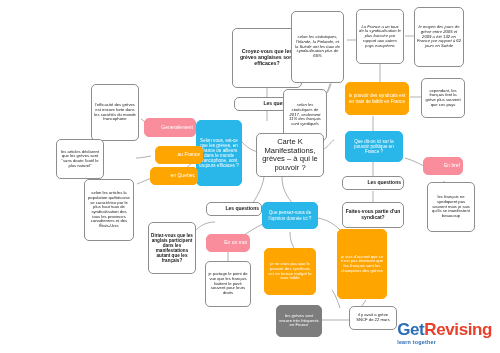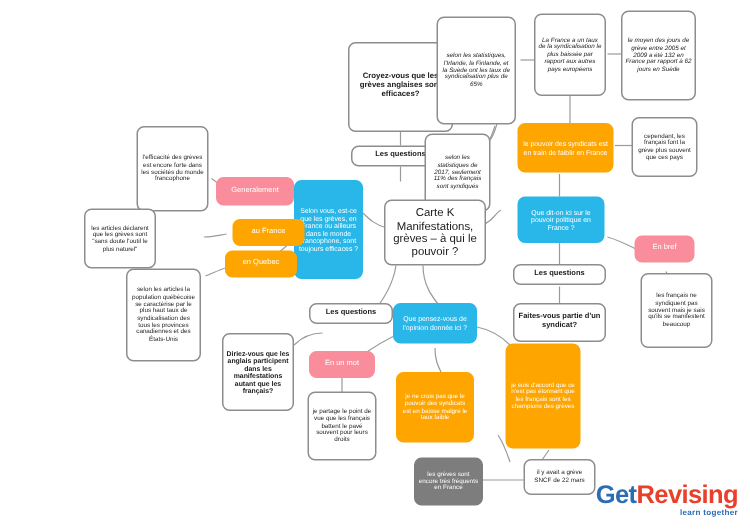--- a/index.html
+++ b/index.html
@@ -22,21 +22,21 @@
     left: 0;
     top: 0;
     width: 500px;
     height: 353px;
   }
   .node {
     position: absolute;
     box-sizing: border-box;
     display: flex;
     align-items: center;
-    justify-content: center;
+    justify-content: flex-end;
     text-align: center;
     border-radius: 5px;
     line-height: 1.12;
     padding: 2px 2px;
     overflow: hidden;
     z-index: 5;
   }
   
   .n-white {
     background: #ffffff;
@@ -78,21 +78,21 @@
   .t-tiny  { font-size: 4.2px; }
   .t-small { font-size: 4.6px; }
   .t-lab   { font-size: 5.0px; }
   .t-q     { font-size: 5.2px; }
   .t-center{ font-size: 7.6px; }
   
   #logo {
     position: absolute;
     right: 8px;
     bottom: 8px;
-    text-align: right;
+    text-align: left;
     z-index: 9;
   }
   #logo .wordmark {
     font-size: 17px;
     font-weight: bold;
     letter-spacing: -0.4px;
     line-height: 1;
   }
   #logo .wm-get { color: #2b6cb5; }
   #logo .wm-rev { color: #e8402a; }

